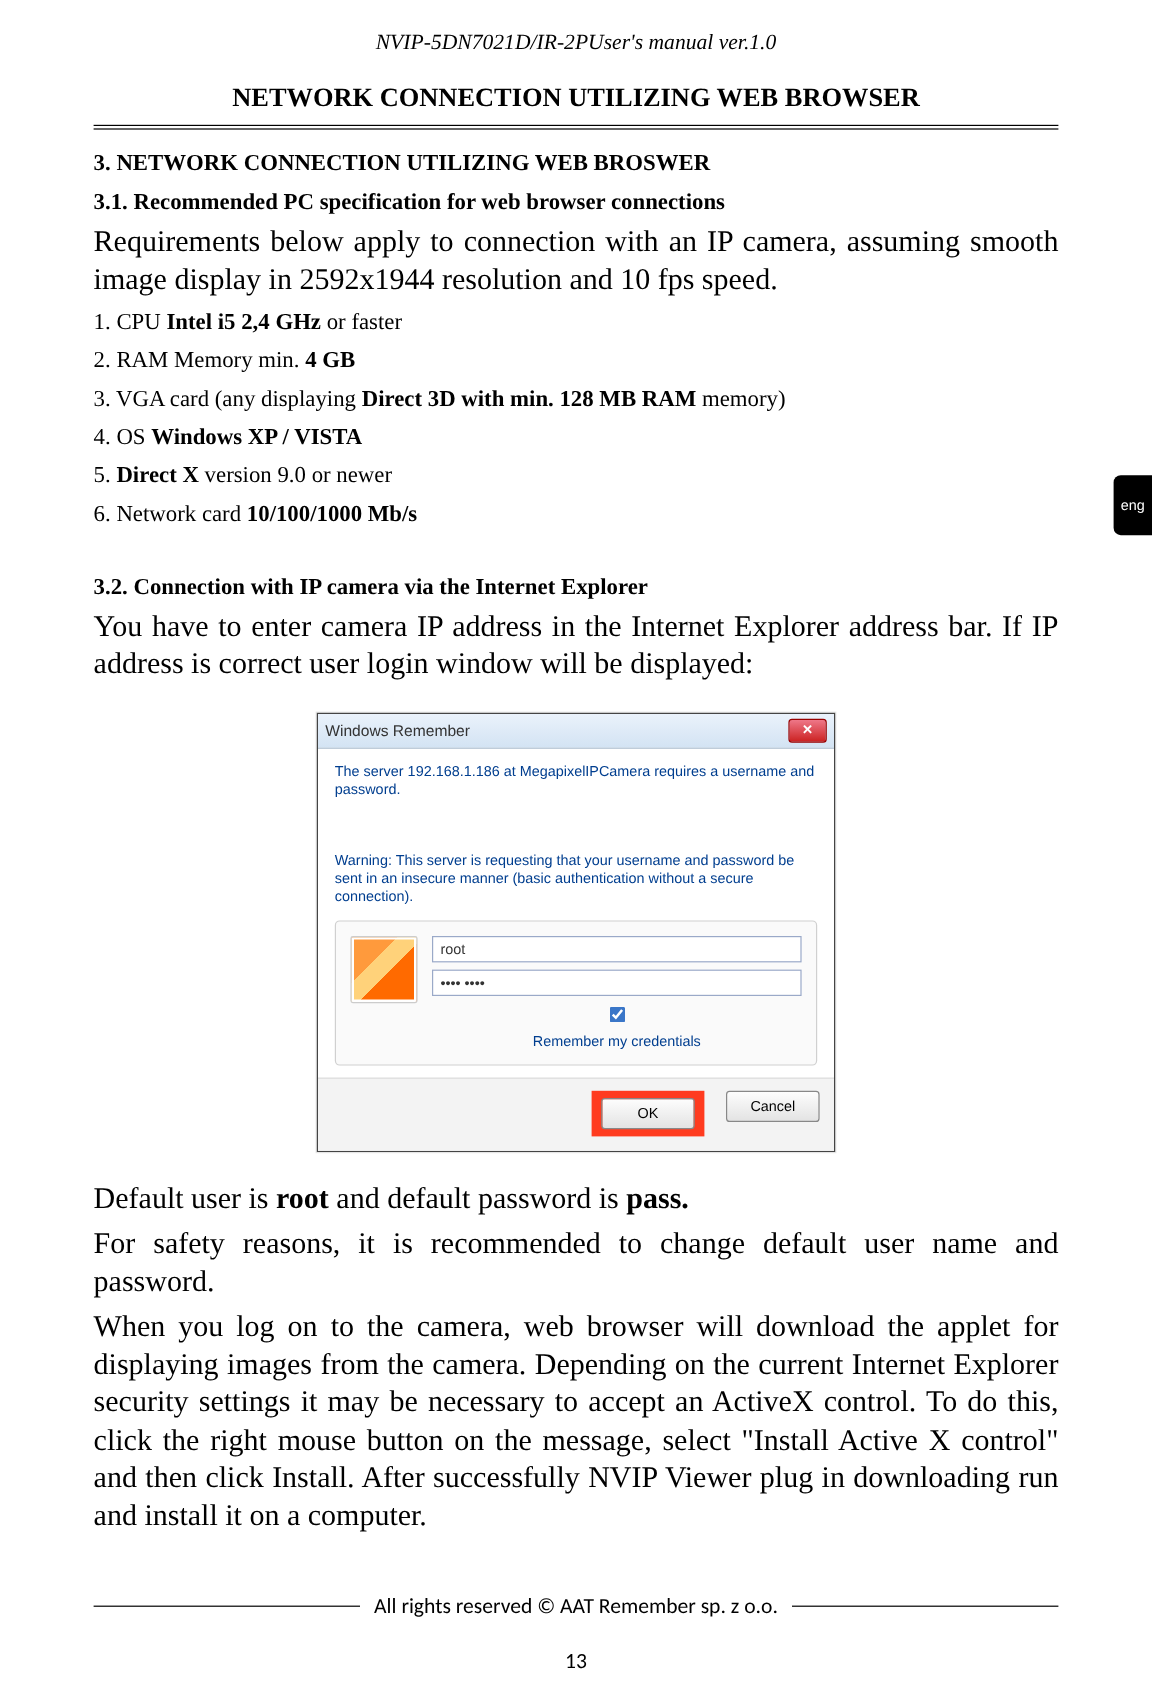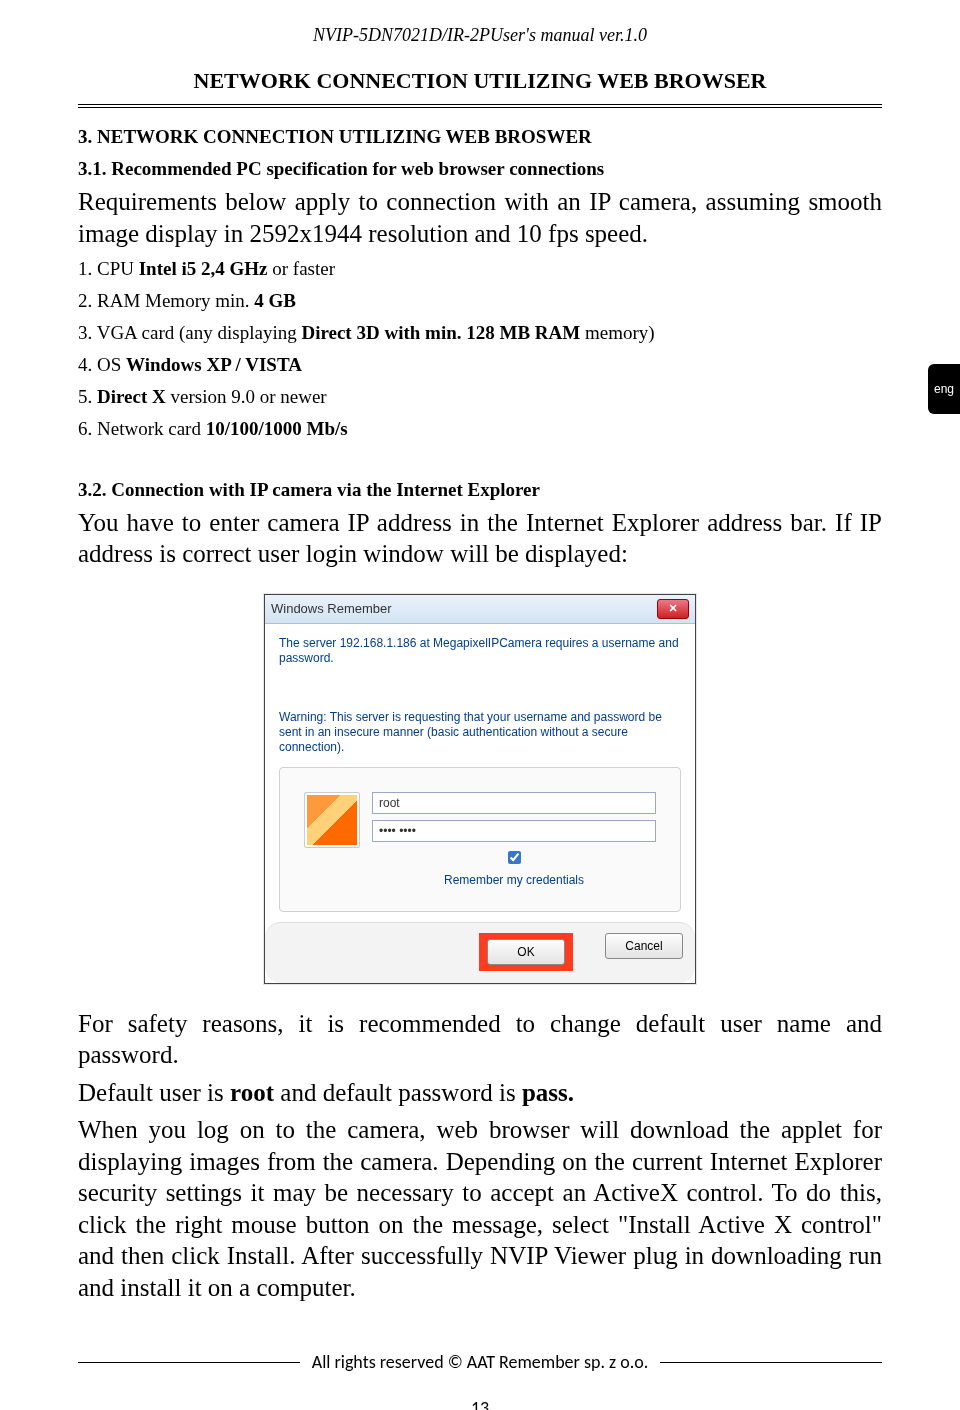--- a/index.html
+++ b/index.html
@@ -46,21 +46,21 @@
   }
   .list-item {
     font-size: 19px;
     line-height: 1.26;
     margin: 8px 0;
   }
   .bold { font-weight: bold; }
   .lang-tab {
     position: absolute;
     right: 0;
-    top: 364px;
+    top: 396px;
     width: 32px;
     height: 50px;
     background: #000;
     color: #fff;
     font-family: Arial, sans-serif;
     font-size: 12px;
     display: flex;
     align-items: center;
     justify-content: center;
     border-radius: 6px 0 0 6px;
@@ -100,21 +100,21 @@
   .dlg-body {
     padding: 12px 14px 10px 14px;
     color: #1a4a8a;
   }
   .dlg-msg1 { margin-bottom: 10px; color: #003e8f; font-size: 12px; line-height: 1.25; }
   .dlg-msg2 { margin-bottom: 12px; color: #003e8f; font-size: 12px; line-height: 1.25; margin-top: 44px; }
   .cred-box {
     background: #fafafa;
     border: 1px solid #d0d0d0;
     border-radius: 4px;
-    padding: 24px;
+    padding: 12px;
     display: flex;
     gap: 12px;
     align-items: flex-start;
   }
   .avatar {
     width: 54px; height: 54px;
     border: 1px solid #ccc;
     background: linear-gradient(135deg,#ff9a3c 35%, #ffd27a 35% 55%, #ff6a00 55%);
     border-radius: 2px;
     box-shadow: inset 0 0 0 2px #fff;
@@ -138,23 +138,22 @@
     font-size: 12px;
     color: #003e8f;
     flex-direction: column;
   }
   .remember-row input { accent-color: #3a76c8; }
   .dlg-footer {
     border-top: 1px solid #ddd;
     padding: 10px 12px 12px 12px;
     display: flex;
     justify-content: flex-end;
-    gap: 32px;
+    gap: 18px;
     background: #f3f3f3;
-    border-radius: 16px;
   }
   .win-btn {
     min-width: 76px;
     height: 24px;
     border: 1px solid #888;
     background: linear-gradient(#fdfdfd,#e3e3e3);
     border-radius: 3px;
     font-size: 12px;
     display: flex; align-items: center; justify-content: center;
     color: #000;
@@ -250,24 +249,24 @@
       </div>
       <div class="dlg-footer">
         <span class="ok-highlight">
           <div class="win-btn">OK</div>
         </span>
         <div class="win-btn">Cancel</div>
       </div>
     </div>
   </div>
 
-  <div class="body-text">For safety reasons, it is recommended to change default user name and password.</div>
   <div class="body-text">
     <span>Default user is </span><span class="bold">root</span><span> and default password is </span><span class="bold">pass.</span>
   </div>
+  <div class="body-text">For safety reasons, it is recommended to change default user name and password.</div>
   <div class="body-text">When you log on to the camera, web browser will download the applet for displaying images from the camera. Depending on the current Internet Explorer security settings it may be necessary to accept an ActiveX control. To do this, click the right mouse button on the message, select "Install Active X control" and then click Install. After successfully NVIP Viewer plug in downloading run and install it on a computer.</div>
 
   <div class="footer-rule-row">
     <div class="footer-rule"></div>
     <div class="footer-text">All rights reserved © AAT Remember sp. z o.o.</div>
     <div class="footer-rule"></div>
   </div>
   <div class="page-number">13</div>
 </div>
 

